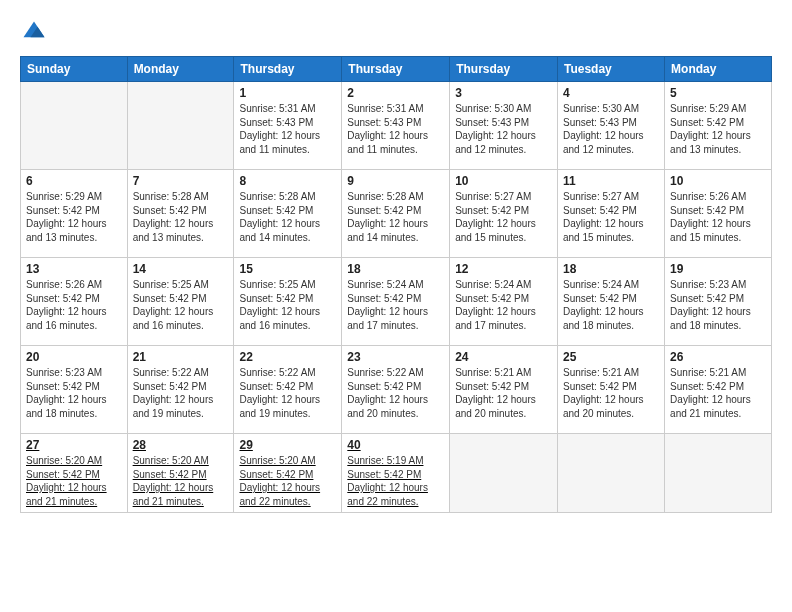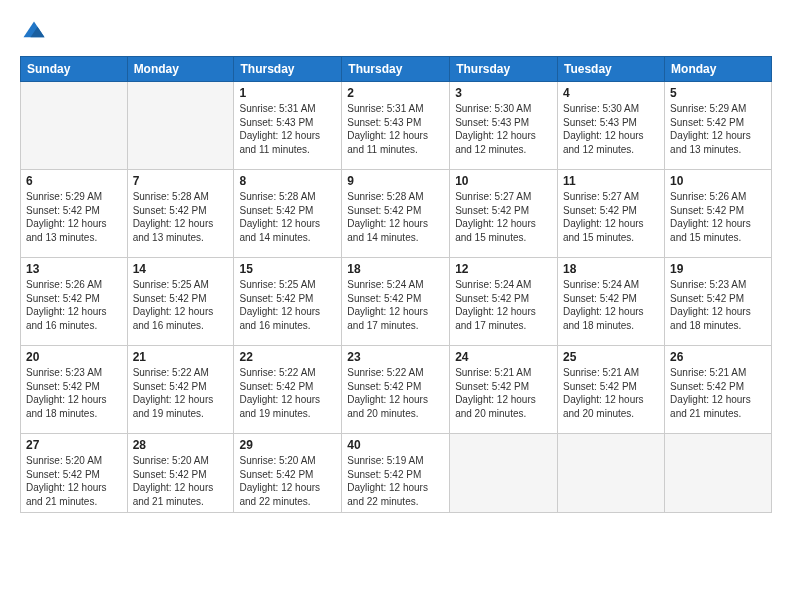--- a/index.html
+++ b/index.html
@@ -90,20 +90,21 @@
       display: block;
       margin-bottom: 2px;
     }
     .day-info {
       color: #333;
       font-size: 10px;
       line-height: 1.35;
     }
     .last-row td {
       height: 72px;
+      text-decoration: underline;
     }
   </style>
 </head>
 <body>
 
 <div class="page">
   <div class="header">
     <div class="logo">
       <svg class="logo-icon" viewBox="0 0 32 32">
         <polygon points="16,4 28,22 4,22" fill="#2176c7"></polygon>

